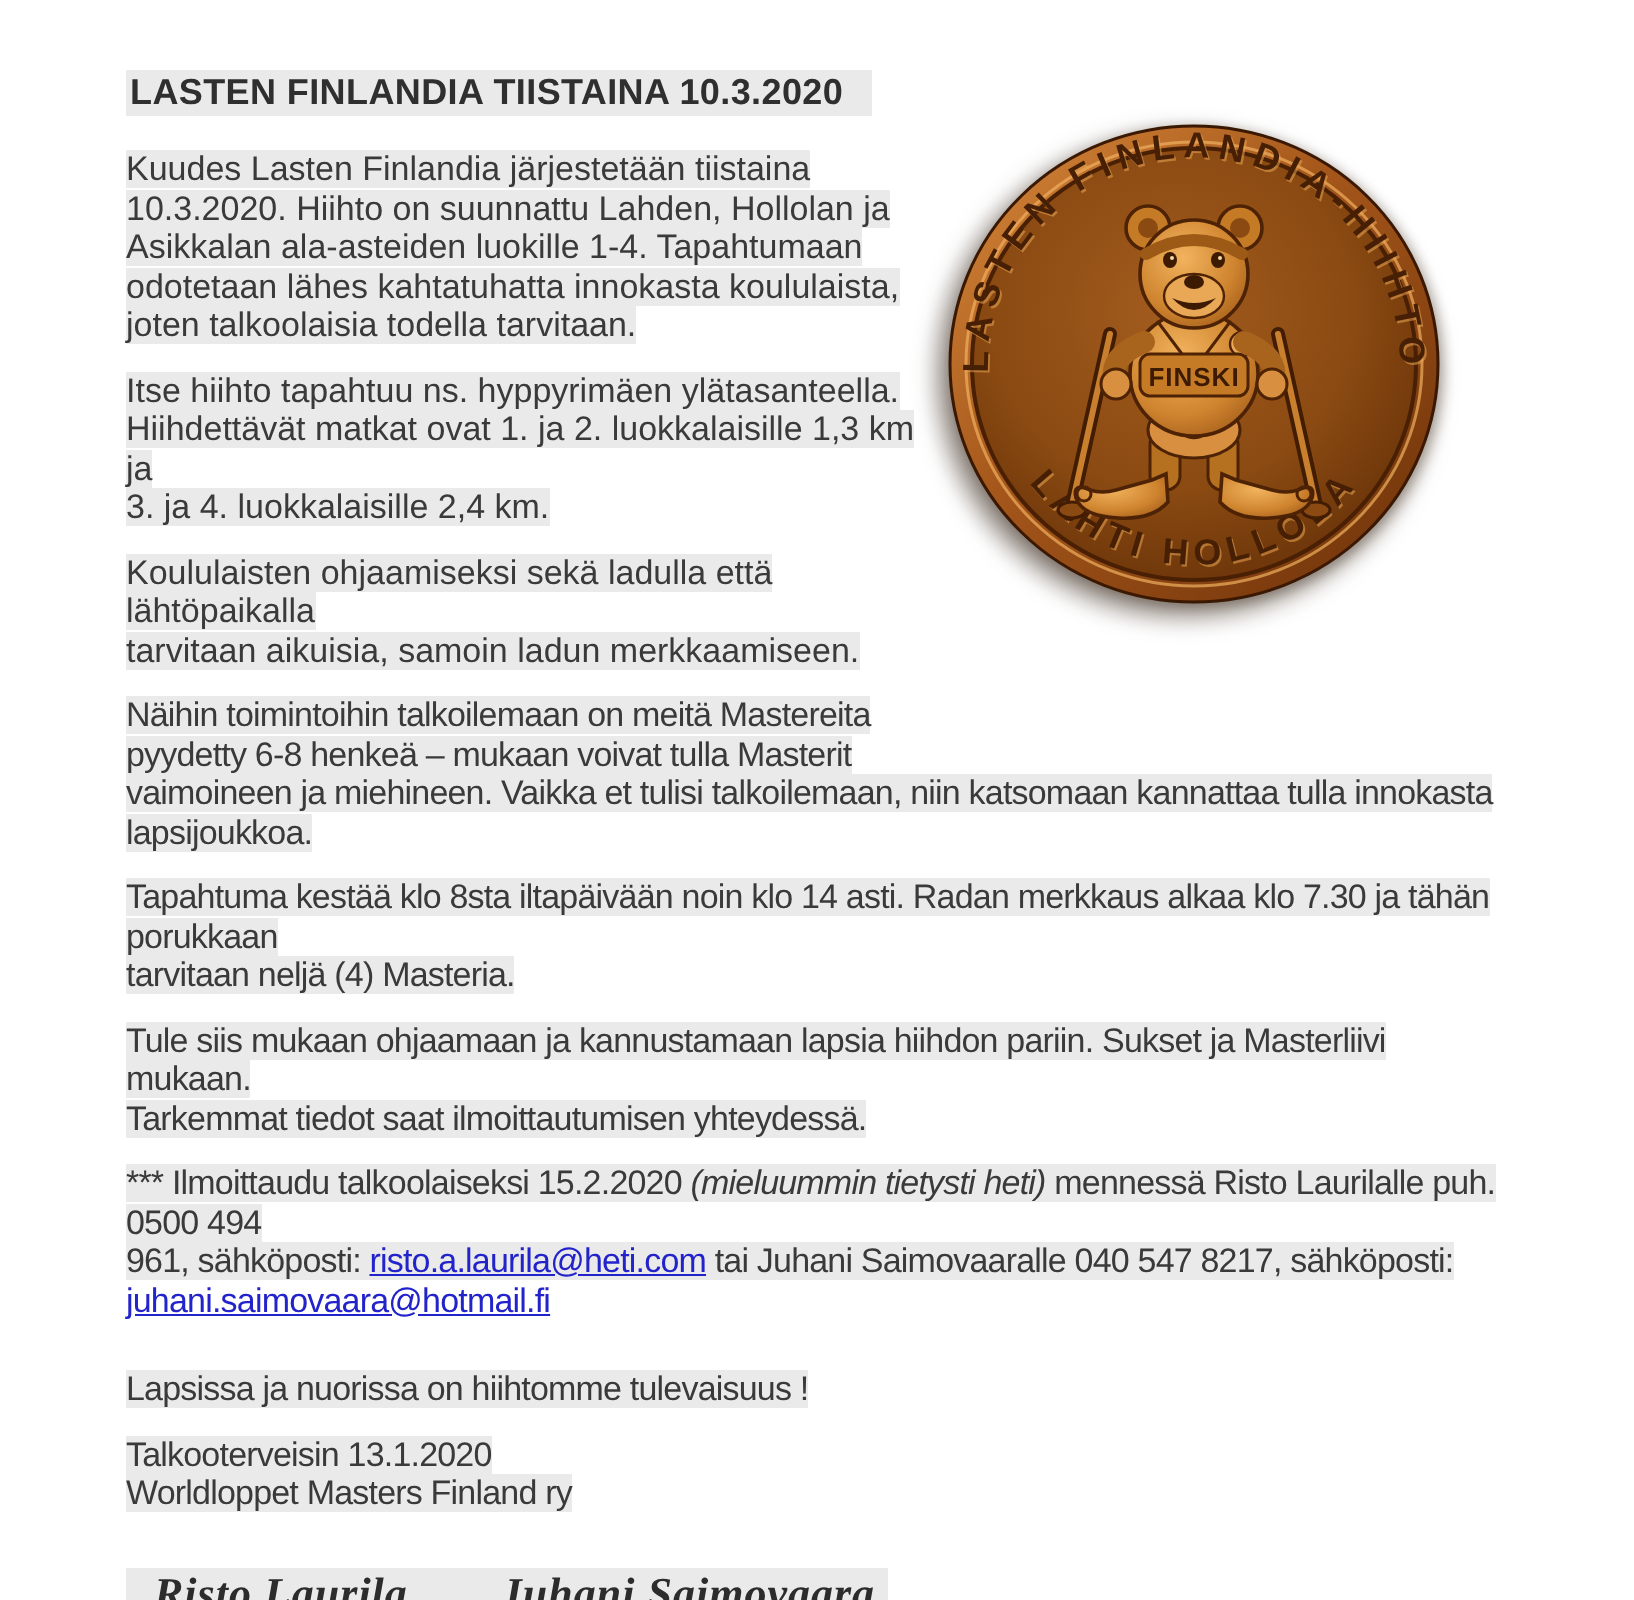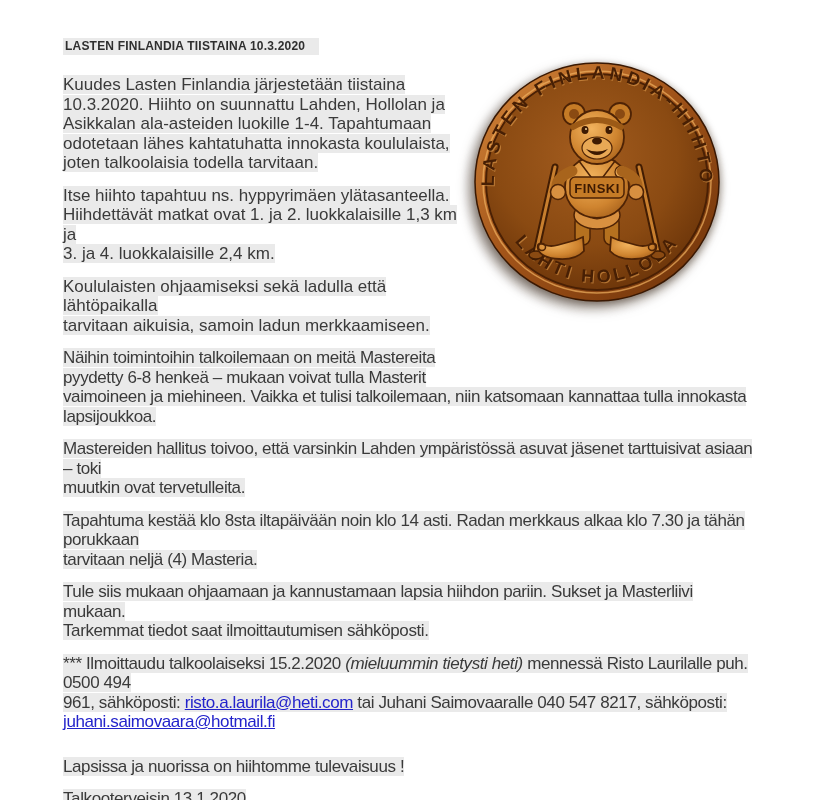--- a/index.html
+++ b/index.html
@@ -6,21 +6,21 @@
     --highlight:#eaeaea;
     --text:#3a3a3a;
     --title:#2f2f2f;
     --link:#2323cb;
   }
   *{margin:0;padding:0;box-sizing:border-box;}
   html,body{width:817px;height:800px;background:#ffffff;overflow:hidden;}
   body{font-family:"Liberation Sans","DejaVu Sans",sans-serif;color:var(--text);}
   .page{width:817px;height:800px;padding:35px 60px 0 63px;}
 
-  h1.doc-title{font-size:12px;line-height:22px;font-weight:bold;color:var(--title);
+  h1.doc-title{font-size:18px;line-height:22px;font-weight:bold;color:var(--title);
     letter-spacing:.2px;margin:0 0 18px 0;}
   h1.doc-title .hl{padding:1px 14px 2px 2px;}
 
   .hl{background:var(--highlight);-webkit-box-decoration-break:clone;box-decoration-break:clone;}
   .pre{white-space:pre-line;}
 
   p.para{font-size:17px;line-height:19.5px;margin:0 0 13px 0;}
   p.narrow{letter-spacing:-0.4px;}
   p.spacer-after{margin-bottom:25px;}
 
@@ -155,33 +155,29 @@
 tarvitaan aikuisia, samoin ladun merkkaamiseen.</span>
   </p>
 
   <p class="para narrow">
     <span class="hl pre">Näihin toimintoihin talkoilemaan on meitä Mastereita
 pyydetty 6-8 henkeä – mukaan voivat tulla Masterit
 vaimoineen ja miehineen. Vaikka et tulisi talkoilemaan, niin katsomaan kannattaa tulla innokasta
 lapsijoukkoa.</span>
   </p>
 
-  <p class="para narrow">
-    <span class="hl pre">Mastereiden hallitus toivoo, että varsinkin Lahden ympäristössä asuvat jäsenet tarttuisivat asiaan – toki
-muutkin ovat tervetulleita.</span>
-  </p>
 
   <p class="para narrow">
     <span class="hl pre">Tapahtuma kestää klo 8sta iltapäivään noin klo 14 asti. Radan merkkaus alkaa klo 7.30 ja tähän porukkaan
 tarvitaan neljä (4) Masteria.</span>
   </p>
 
   <p class="para narrow">
     <span class="hl pre">Tule siis mukaan ohjaamaan ja kannustamaan lapsia hiihdon pariin. Sukset ja Masterliivi mukaan.
-Tarkemmat tiedot saat ilmoittautumisen sähköposti.</span>
+Tarkemmat tiedot saat ilmoittautumisen yhteydessä.</span>
   </p>
 
   <p class="para narrow spacer-after">
     <span class="mixline"><span class="hl"><span>*** Ilmoittaudu talkoolaiseksi 15.2.2020 </span><span class="italic">(mieluummin tietysti heti)</span><span> mennessä Risto Laurilalle puh. 0500 494</span></span></span>
     <span class="mixline"><span class="hl"><span>961, sähköposti: </span><a class="mail-link">risto.a.laurila@heti.com</a><span> tai Juhani Saimovaaralle 040 547 8217, sähköposti:</span></span></span>
     <span class="mixline"><a class="mail-link">juhani.saimovaara@hotmail.fi</a></span>
   </p>
 
   <p class="para narrow">
     <span class="hl pre">Lapsissa ja nuorissa on hiihtomme tulevaisuus !</span>

